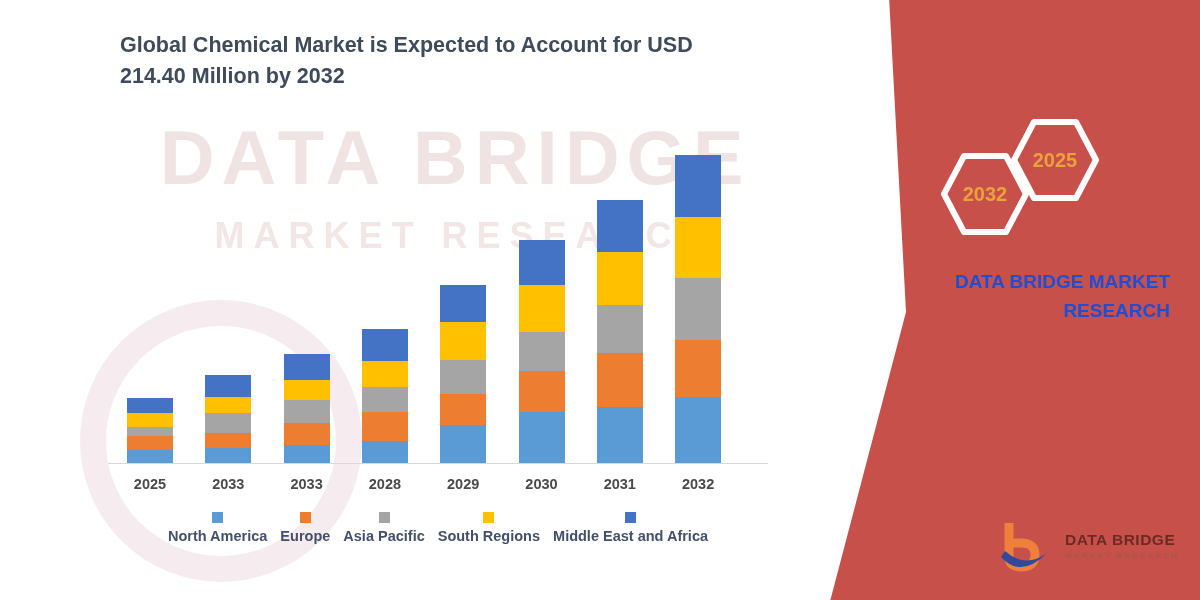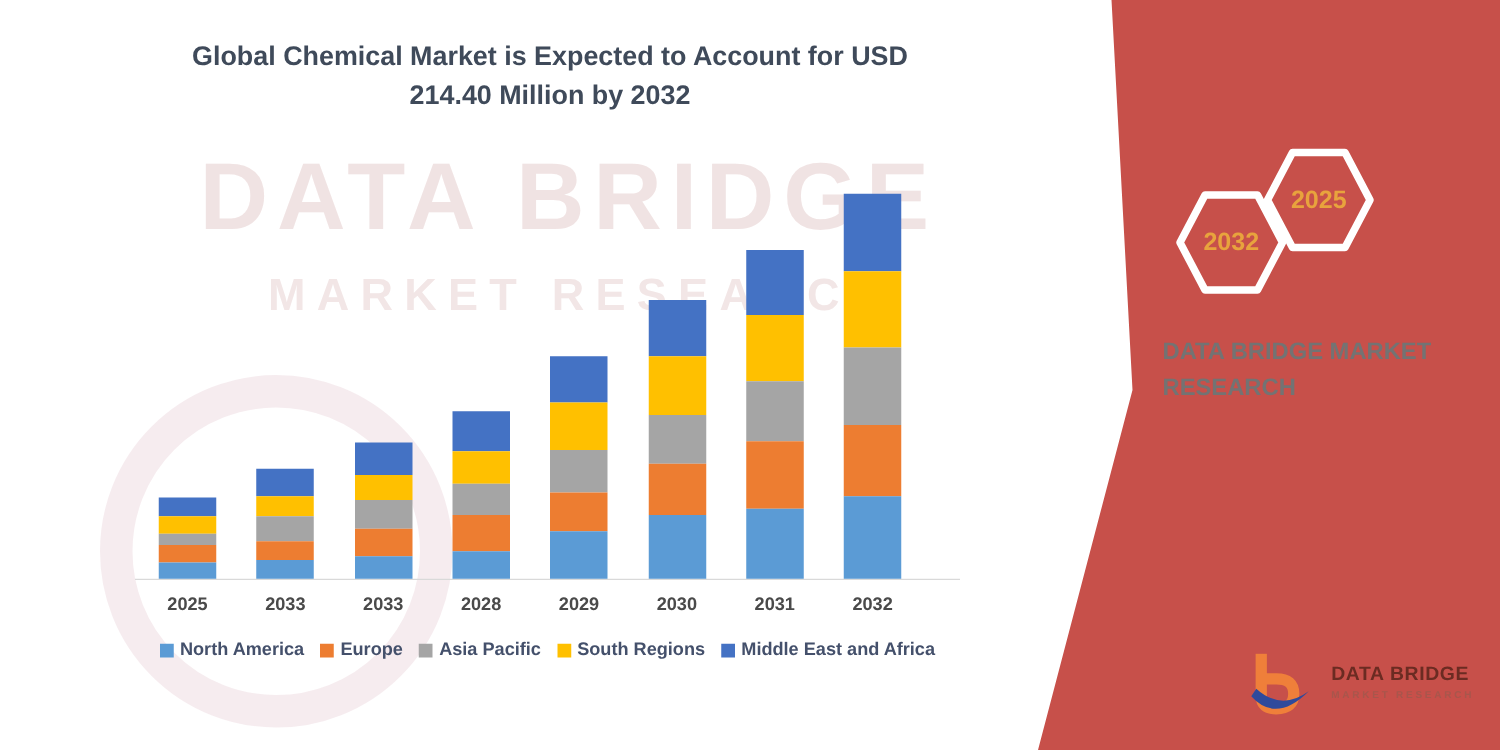--- a/index.html
+++ b/index.html
@@ -55,21 +55,20 @@
     width: 230px; height: 230px;
     border: 26px solid #f4e9ec;
     border-radius: 50%;
     opacity: .85;
   }
 
   .title {
     position: absolute;
     left: 120px; top: 30px;
     width: 640px;
-    text-align: center;
     font-size: 21.5px;
     font-weight: bold;
     color: #3f4a5a;
     line-height: 1.45;
     z-index: 3;
   }
 
   
   .chart-area {
     position: absolute;
@@ -112,20 +111,21 @@
     justify-content: center;
     align-items: center;
     gap: 13px;
     z-index: 3;
   }
   .legend-item {
     display: flex;
     align-items: center;
     gap: 5px;
     white-space: nowrap;
+    flex-direction: column;
   }
   .legend-swatch {
     width: 11px; height: 11px;
     flex: 0 0 auto;
   }
   .legend-label {
     font-size: 14.5px;
     font-weight: bold;
     color: #44506b;
   }
@@ -181,22 +181,22 @@
     font-weight: bold;
     z-index: 6;
   }
   .hex svg { position: absolute; left: 0; top: 0; }
   .hex span { position: relative; z-index: 2; }
 
   .brand-text {
     position: absolute;
     left: 930px; top: 268px;
     width: 240px;
-    text-align: left;
-    color: #737373;
+    text-align: right;
+    color: #1d4ed8;
     font-size: 19px;
     font-weight: bold;
     line-height: 1.5;
     z-index: 6;
   }
 
   
   .logo {
     position: absolute;
     left: 995px; top: 523px;

